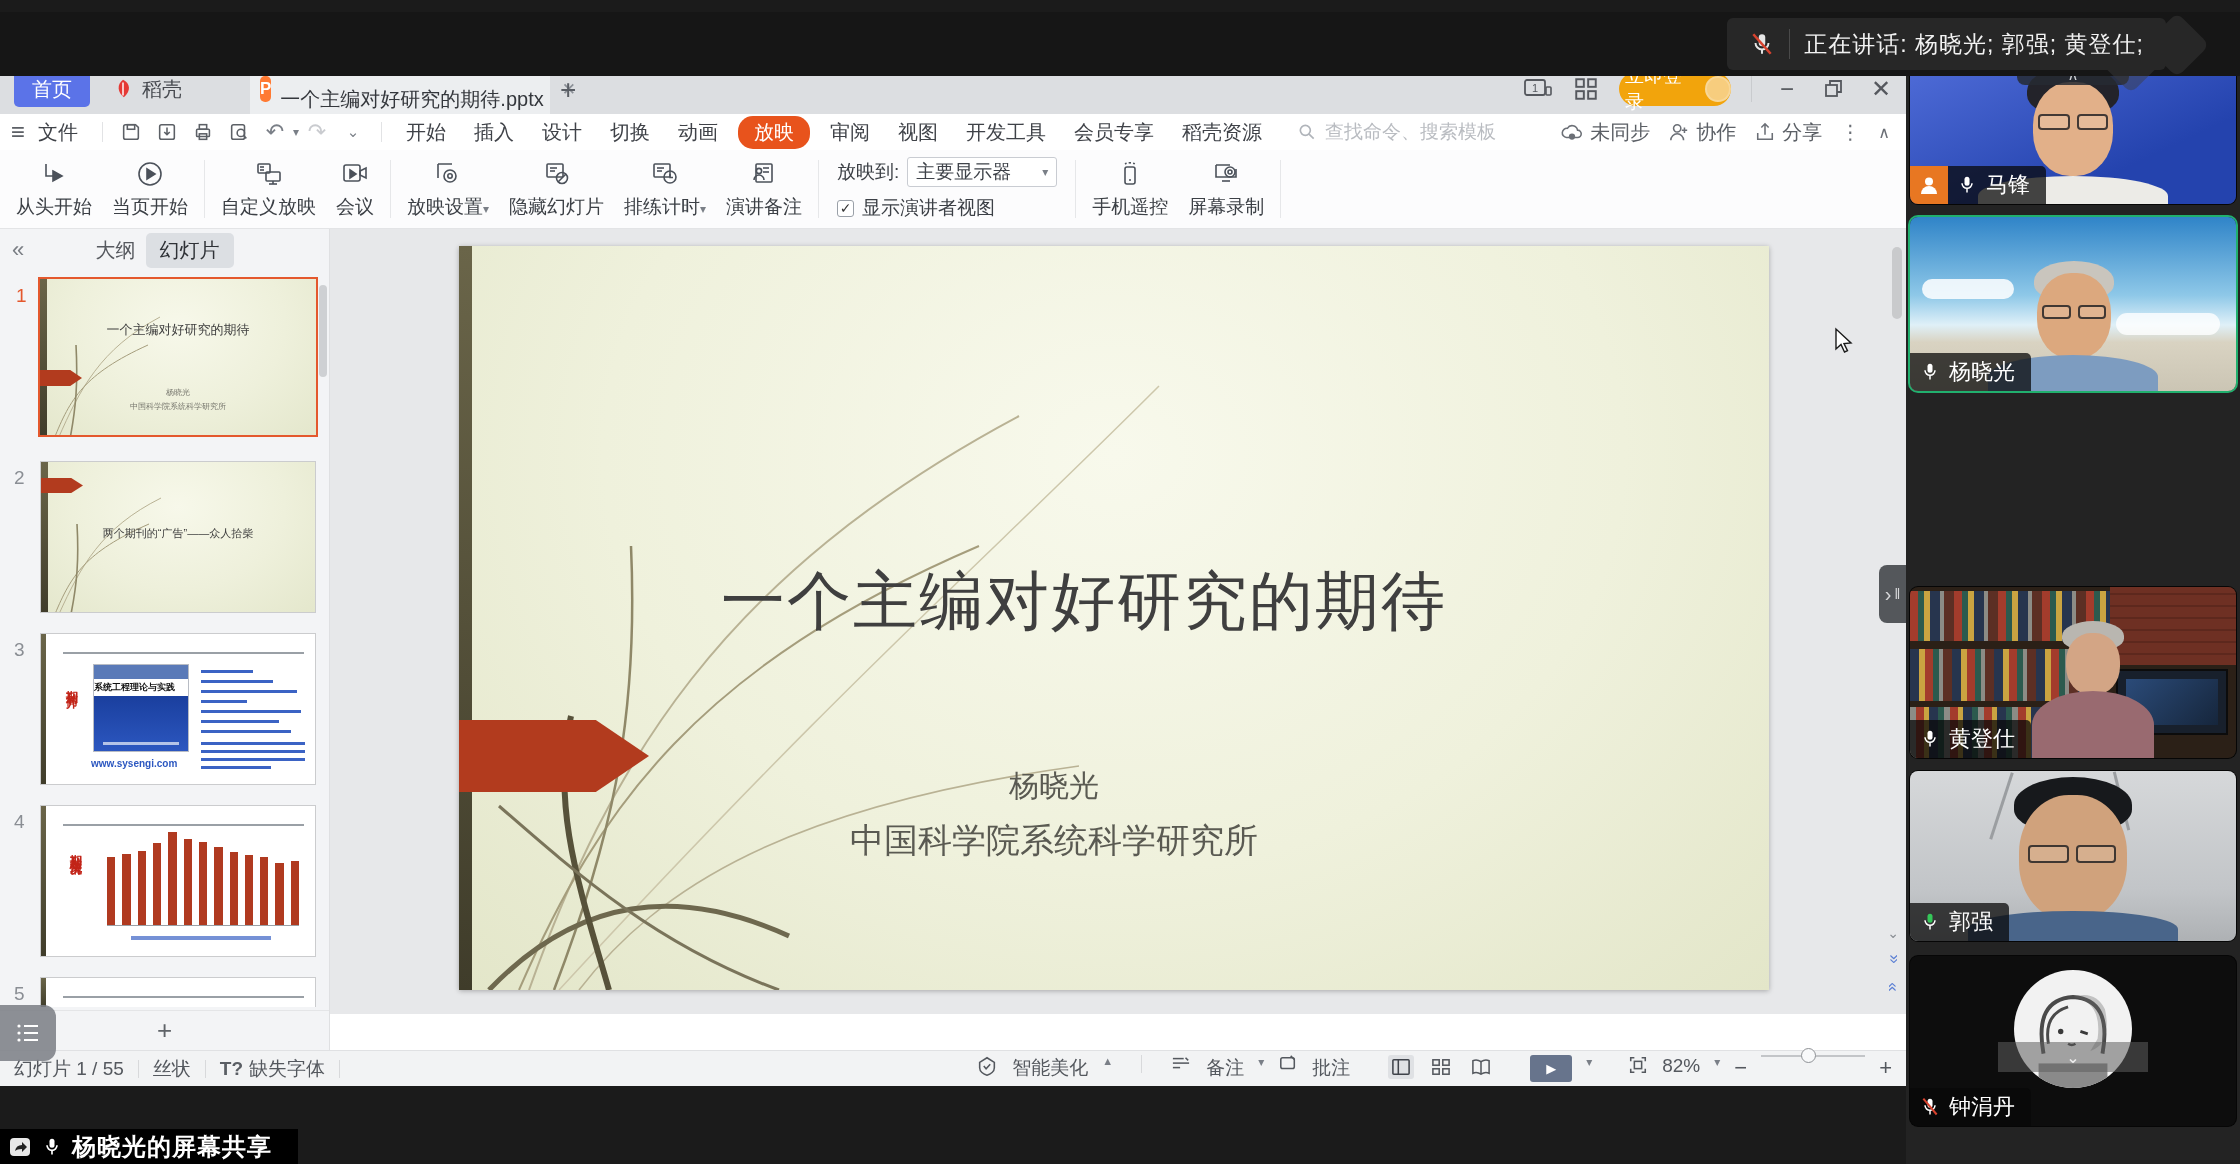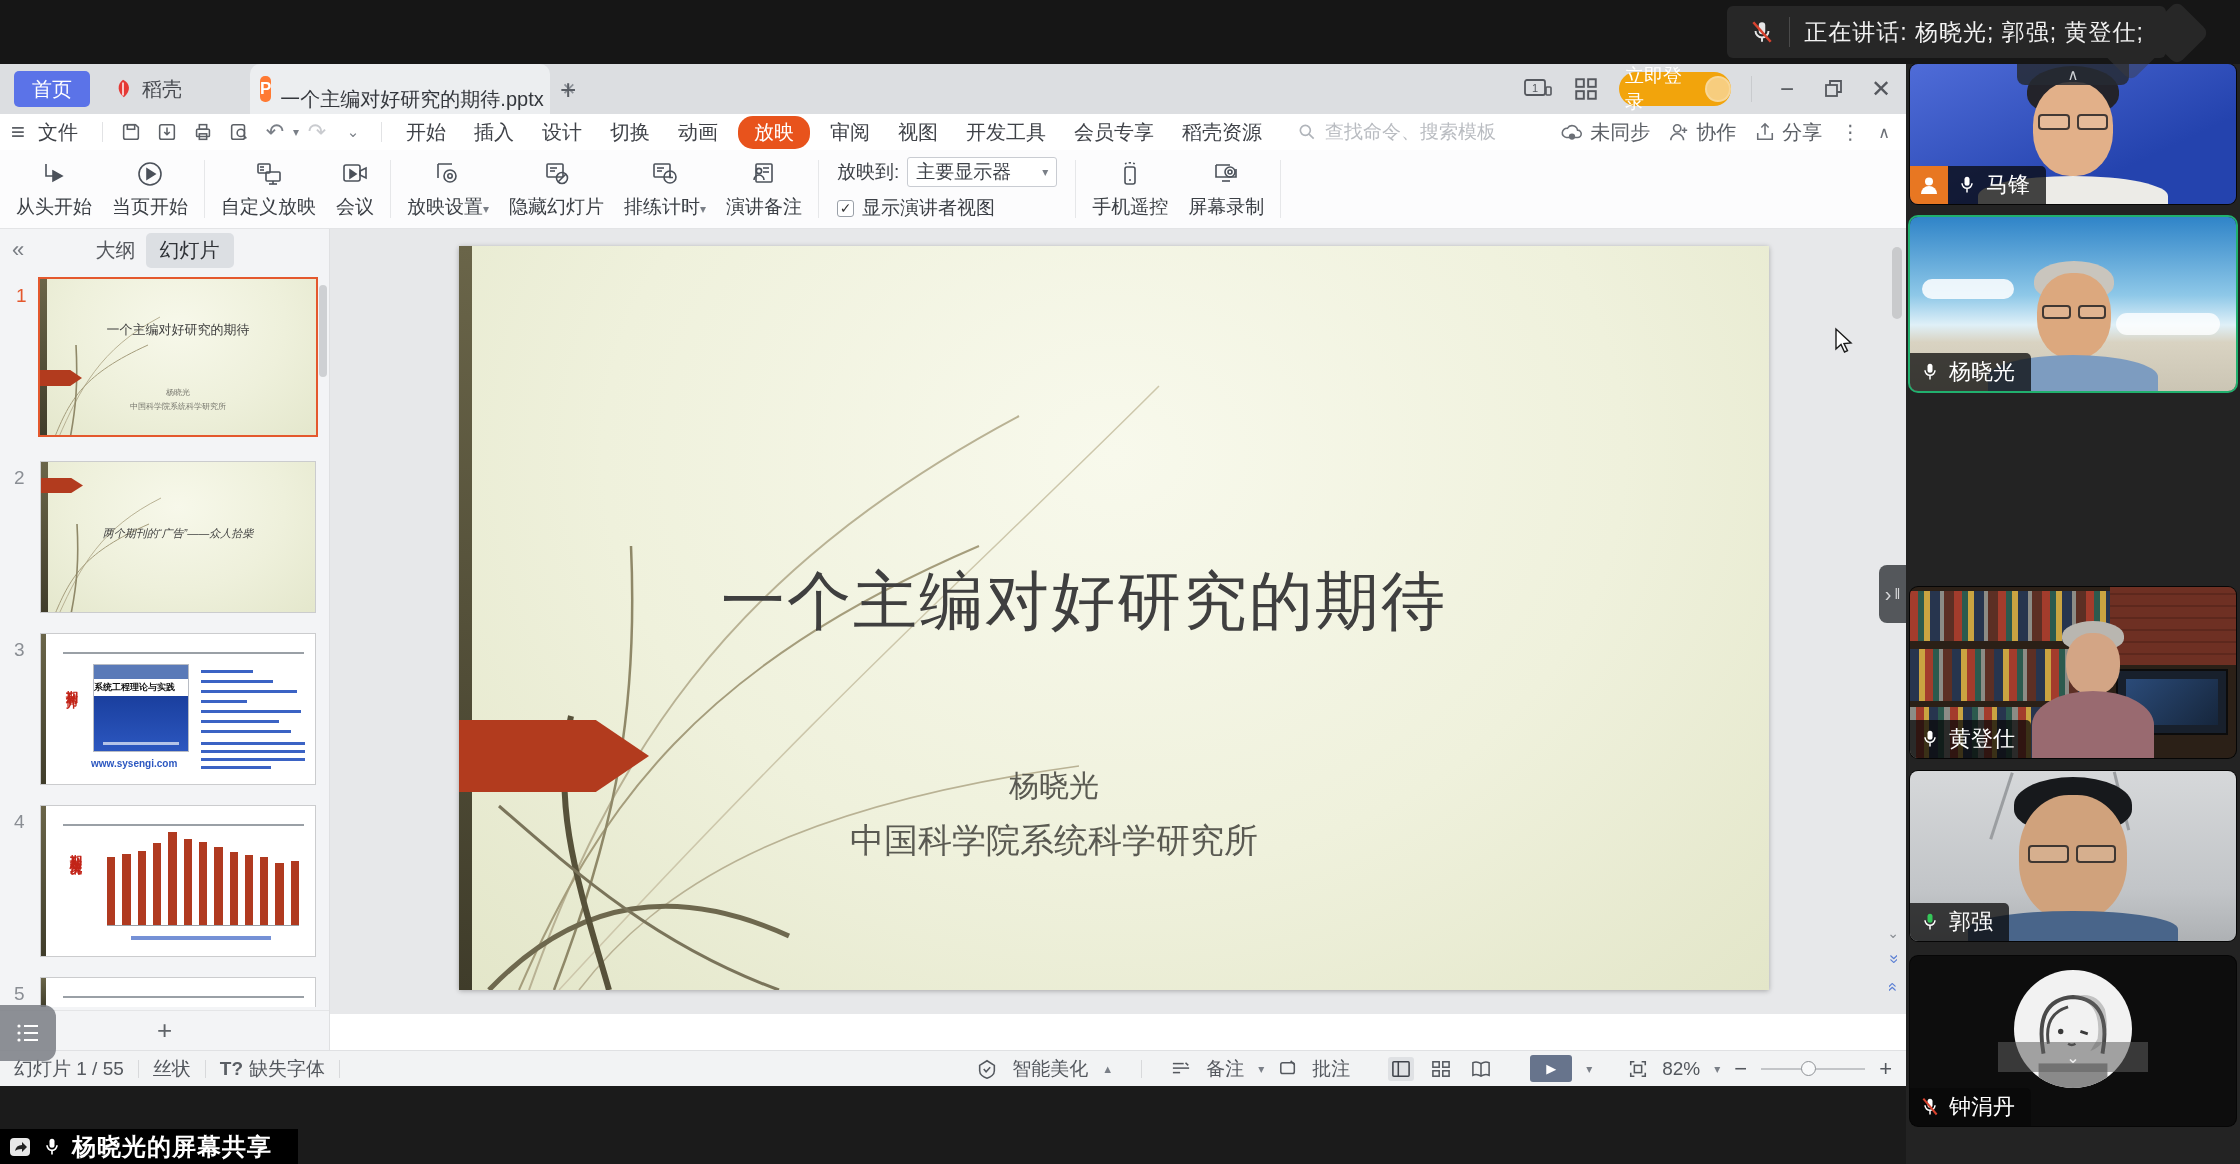--- a/index.html
+++ b/index.html
@@ -2,21 +2,21 @@
 <html><head>
 <meta charset="utf-8">
 <style>
   * { margin:0; padding:0; box-sizing:border-box; }
   html,body { width:2240px; height:1164px; overflow:hidden; background:#1b1b1b;
               font-family:"Liberation Sans", sans-serif; }
   .abs { position:absolute; }
   #stage { position:relative; width:2240px; height:1164px; background:#1b1b1b; }
 
   
-  #topbar { left:0; top:0; width:2240px; height:64px; background:#161616; z-index:40; }
+  #topbar { left:0; top:12px; width:2240px; height:64px; background:#161616; z-index:40; }
   .speak-pill { right:74px; top:6px; height:52px; display:flex; align-items:center; gap:14px;
                 background:#272727; border-radius:6px; padding:0 22px; }
   .speak-pill .vbar { width:1px; height:30px; background:#4a4a4a; }
   .speak-text { color:#f2f2f2; font-size:23px; letter-spacing:1px; }
   .wm { width:46px; height:46px; background:#3c3c3c; opacity:.45; transform:rotate(45deg); border-radius:8px; }
 
   
   #bottomstrip { left:0; top:1086px; width:1906px; height:78px; background:#1b1b1b; z-index:30; }
   .share-pill { left:0; top:43px; height:35px; background:#000; display:flex; align-items:center;
                 gap:10px; padding:0 26px 0 8px; }
@@ -117,21 +117,21 @@
   .cv-nav { position:absolute; right:4px; display:flex; flex-direction:column; gap:8px; align-items:center; }
   .dchev { font-size:17px; color:#5b7fd4; transform:rotate(90deg); display:inline-block; width:18px; text-align:center; }
   .dchev.up { transform:rotate(-90deg); }
 
   
   #notesbar { left:330px; top:950px; width:1576px; height:36px; background:#eceef0; border-top:1px solid #dadbdd;
               display:flex; align-items:center; gap:10px; padding-left:16px; color:#63676d; font-size:20px; }
   #statusbar { left:0; top:986px; width:1906px; height:36px; background:#f2f3f4; border-top:1px solid #e0e1e3;
                display:flex; align-items:center; font-size:19px; color:#54585e; padding:0 14px; }
   .st-sep { width:1px; height:18px; background:#d8d9db; margin:0 14px; }
-  .st-right { margin-left:auto; display:flex; align-items:center; gap:14px; }
+  .st-right { margin-left:auto; display:flex; align-items:flex-start; gap:14px; }
   .viewico { width:26px; height:24px; display:flex; align-items:center; justify-content:center; border-radius:3px; }
   .viewico.on { background:#dfe1e4; }
   .playbox { width:42px; height:27px; background:#67748c; border-radius:3px; color:#fff; font-size:13px;
              display:flex; align-items:center; justify-content:center; }
   .sld-track { width:104px; height:2px; background:#c3c5c8; position:relative; }
   .sld-knob { position:absolute; left:40px; top:-7px; width:15px; height:15px; border-radius:50%;
               background:#f8f9fa; border:1.5px solid #8f9296; }
 
   
   #people { left:1906px; top:64px; width:334px; height:1100px; background:#232323; }
@@ -442,21 +442,21 @@
       <span class="thumb-num" style="left:14px; top:238px;">2</span>
       <div class="thumb" style="left:40px; top:232px; width:276px; height:152px;">
         <div class="mini-bg"></div>
         <div class="mini-bar"></div>
         <svg class="abs" style="left:0;top:0;" width="276" height="152" viewBox="0 0 276 152">
           <path d="M18 152 C 40 104, 60 66, 120 36" stroke="#b9b294" fill="none" stroke-width="1"></path>
           <path d="M14 152 C 30 114, 44 90, 108 62" stroke="#a59d7c" fill="none" stroke-width="1"></path>
           <path d="M30 152 C 36 122, 38 98, 36 62" stroke="#8f8868" fill="none" stroke-width="1.6"></path>
         </svg>
         <div class="mini-arrow" style="left:0; top:16px; width:42px; height:15px;"></div>
-        <div class="mini-title" style="top:64px; font-size:11px;font-style:italic;">两个期刊的“广告”——众人拾柴</div>
+        <div class="mini-title" style="top:64px; font-size:11px;">两个期刊的“广告”——众人拾柴</div>
       </div>
 
       <span class="thumb-num" style="left:14px; top:410px;">3</span>
       <div class="thumb" style="left:40px; top:404px; width:276px; height:152px;">
         <div class="mini-hr"></div>
         <div class="mini-bar" style="width:5px;"></div>
         <div class="vtext" style="left:22px; top:46px; font-size:12px;">期刊简介</div>
         <div class="abs" style="left:52px; top:30px; width:96px; height:88px; background:linear-gradient(#5a7ab8 0%,#5a7ab8 16%,#ffffff 16%,#ffffff 36%,#1a3f9e 36%,#2c57c0 100%); border:1px solid #b8bcc4;">
           <div style="position:absolute; top:16px; left:0; right:0; text-align:left; font-size:9px; font-weight:bold; color:#111;">系统工程理论与实践</div>
           <div style="position:absolute; bottom:6px; left:10%; width:80%; height:3px; background:rgba(255,255,255,.65);"></div>

